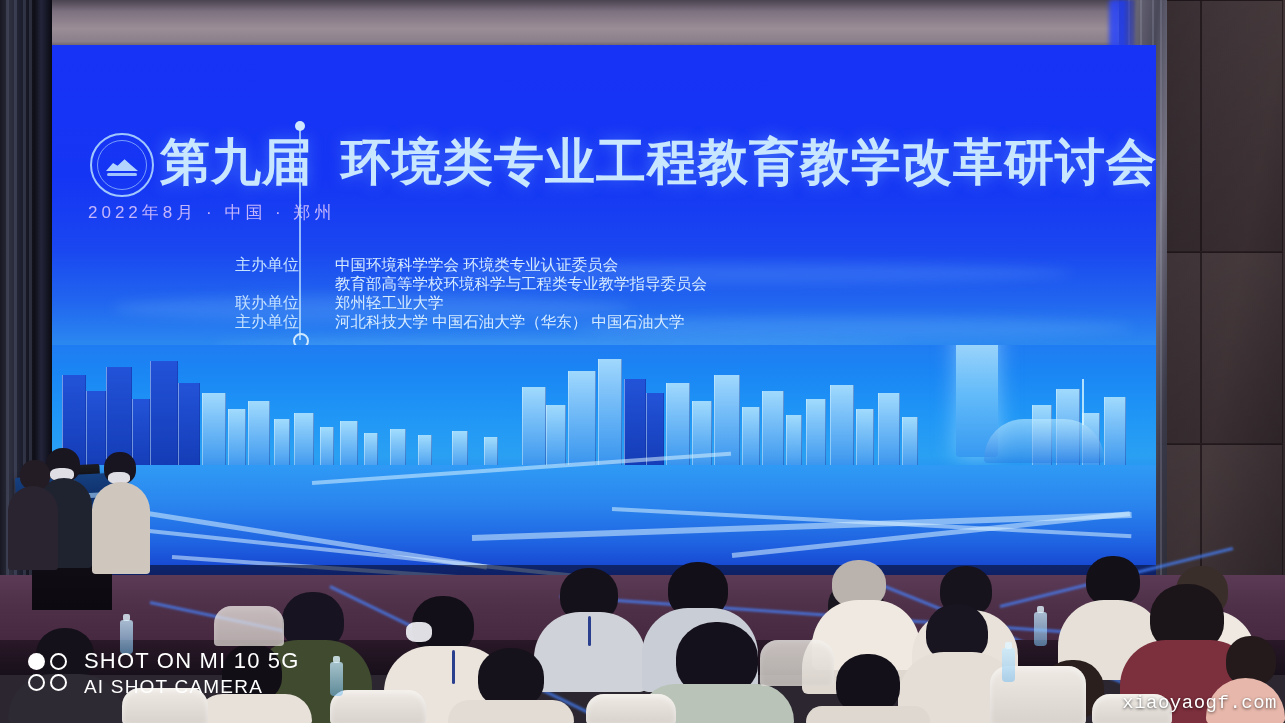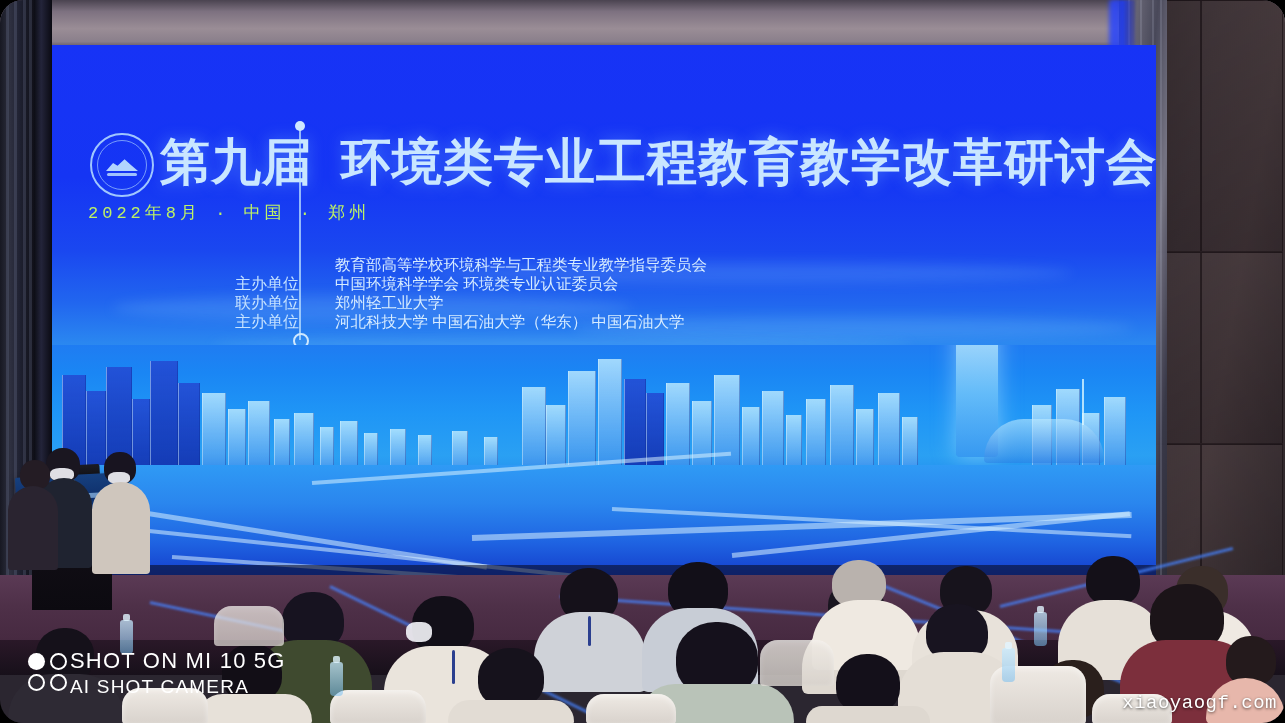--- a/index.html
+++ b/index.html
@@ -1,17 +1,17 @@
 <!DOCTYPE html>
 <html><head>
 <meta charset="utf-8">
 <style>
   html,body{margin:0;padding:0;background:#000;}
   body{width:1285px;height:723px;overflow:hidden;font-family:"Liberation Sans",sans-serif;}
-  #scene{position:relative;width:1285px;height:723px;overflow:hidden;background:#2b2630;border-radius:23px;}
+  #scene{position:relative;width:1285px;height:723px;overflow:hidden;background:#2b2630;}
 
   
   .ceiling{position:absolute;left:0;top:0;width:1285px;height:52px;
     background:linear-gradient(180deg,#4a4350 0%,#7d7180 22%,#9a8d96 55%,#8a7f8b 80%,#3b3340 100%);}
   .ceiling:after{content:"";position:absolute;left:0;right:0;bottom:0;height:6px;
     background:linear-gradient(180deg,rgba(20,14,28,.1),rgba(10,6,16,.95));}
   .wall-right{position:absolute;right:0;top:0;width:160px;height:640px;
     background:linear-gradient(100deg,#2a2225 0%,#3a3034 35%,#423639 60%,#2c2428 100%);}
   .wall-panel{position:absolute;border:1px solid rgba(16,10,12,.55);
     background:linear-gradient(160deg,rgba(90,76,78,.18),rgba(30,22,26,.30));}
@@ -61,21 +61,21 @@
     border:1px solid rgba(185,225,255,.6);}
   .logo-mtn{position:absolute;left:14px;top:22px;width:32px;height:14px;
     background:rgba(195,230,255,.9);
     clip-path:polygon(0 100%,22% 42%,36% 62%,58% 16%,78% 58%,100% 100%);}
   .logo-wave{position:absolute;left:15px;top:38px;width:30px;height:3px;border-radius:2px;background:rgba(195,230,255,.8);}
 
   .title-main{position:absolute;left:108px;top:84px;white-space:nowrap;
     font-size:50px;font-weight:700;letter-spacing:1px;color:#c9e6ff;
     text-shadow:0 0 16px rgba(130,200,255,.45);}
   .title-seq{font-size:50px;}
-  .subtitle{position:absolute;left:36px;top:156px;font-size:17px;letter-spacing:4px;color:#bef264;font-family:Liberation Mono, monospace;}
+  .subtitle{position:absolute;left:36px;top:156px;font-size:17px;letter-spacing:4px;color:#c4b5fd;}
 
   .divider{position:absolute;left:247px;top:80px;width:2px;height:215px;background:rgba(190,225,255,.75);}
   .dot-top{position:absolute;left:243px;top:76px;width:10px;height:10px;border-radius:50%;background:#cfe8ff;}
   .dot-bot{position:absolute;left:241px;top:288px;width:12px;height:12px;border-radius:50%;
     border:2px solid #cfe8ff;background:transparent;}
 
   .org{position:absolute;left:0;top:210px;width:1104px;}
   .org-row{display:flex;align-items:flex-start;line-height:19px;}
   .org-label{width:247px;text-align:right;padding-right:18px;font-size:16px;color:#c5e2ff;white-space:nowrap;}
   .org-val{padding-left:18px;font-size:15.5px;color:#d7ecff;white-space:nowrap;}
@@ -109,21 +109,21 @@
   .body{position:absolute;border-radius:46px 46px 6px 6px;}
   .chair{position:absolute;border-radius:18px 18px 4px 4px;
     background:linear-gradient(180deg,#efeae4,#d8d2cc);box-shadow:inset 0 2px 6px rgba(255,255,255,.5);}
   .lanyard{position:absolute;width:3px;background:#2b3f8f;border-radius:2px;}
   .mask{position:absolute;border-radius:40%;background:rgba(240,240,245,.92);}
   .bottle{position:absolute;width:13px;height:34px;border-radius:3px 3px 4px 4px;
     background:linear-gradient(180deg,rgba(200,235,255,.75),rgba(120,190,240,.55));}
   .bottle:after{content:"";position:absolute;left:3px;top:-6px;width:7px;height:7px;border-radius:2px;background:rgba(225,245,255,.8);}
 
   
-  .shot-badge{position:absolute;left:28px;top:648px;display:flex;align-items:center;}
+  .shot-badge{position:absolute;left:28px;top:648px;display:flex;align-items:center;gap:14px;}
   .quad-icon{position:relative;width:42px;height:42px;}
   .quad-icon span{position:absolute;width:17px;height:17px;border-radius:50%;box-sizing:border-box;}
   .q1{left:0;top:0;background:#fff;}
   .q2{left:22px;top:0;border:2.5px solid #fff;}
   .q3{left:0;top:21px;border:2.5px solid #fff;}
   .q4{left:22px;top:21px;border:2.5px solid #fff;}
   .shot-lines{color:#fff;line-height:26px;}
   .shot-l1{font-size:22px;letter-spacing:1.2px;}
   .shot-l2{font-size:19px;letter-spacing:1.2px;}
   .watermark{position:absolute;right:8px;top:692px;color:#fff;font-size:19px;
@@ -177,26 +177,26 @@
     <div class="title-main"><span class="title-seq">第九届</span><span style="display:inline-block;width:28px;"></span><span>环境类专业工程教育教学改革研讨会</span></div>
 
     <div class="subtitle">2022年8月 · 中国 · 郑州</div>
 
     <div class="divider"></div>
     <div class="dot-top"></div>
     <div class="dot-bot"></div>
 
     <div class="org" id="org-list">
         <div class="org-row">
+          <div class="org-label">主办单位</div>
+          <div class="org-val">中国环境科学学会  环境类专业认证委员会</div>
+        </div>
+        <div class="org-row">
           <div class="org-label"></div>
           <div class="org-val">教育部高等学校环境科学与工程类专业教学指导委员会</div>
-        </div>
-        <div class="org-row">
-          <div class="org-label">主办单位</div>
-          <div class="org-val">中国环境科学学会  环境类专业认证委员会</div>
         </div>
         <div class="org-row">
           <div class="org-label">联办单位</div>
           <div class="org-val">郑州轻工业大学</div>
         </div>
         <div class="org-row">
           <div class="org-label">主办单位</div>
           <div class="org-val">河北科技大学  中国石油大学（华东）  中国石油大学</div>
         </div>
       </div>

